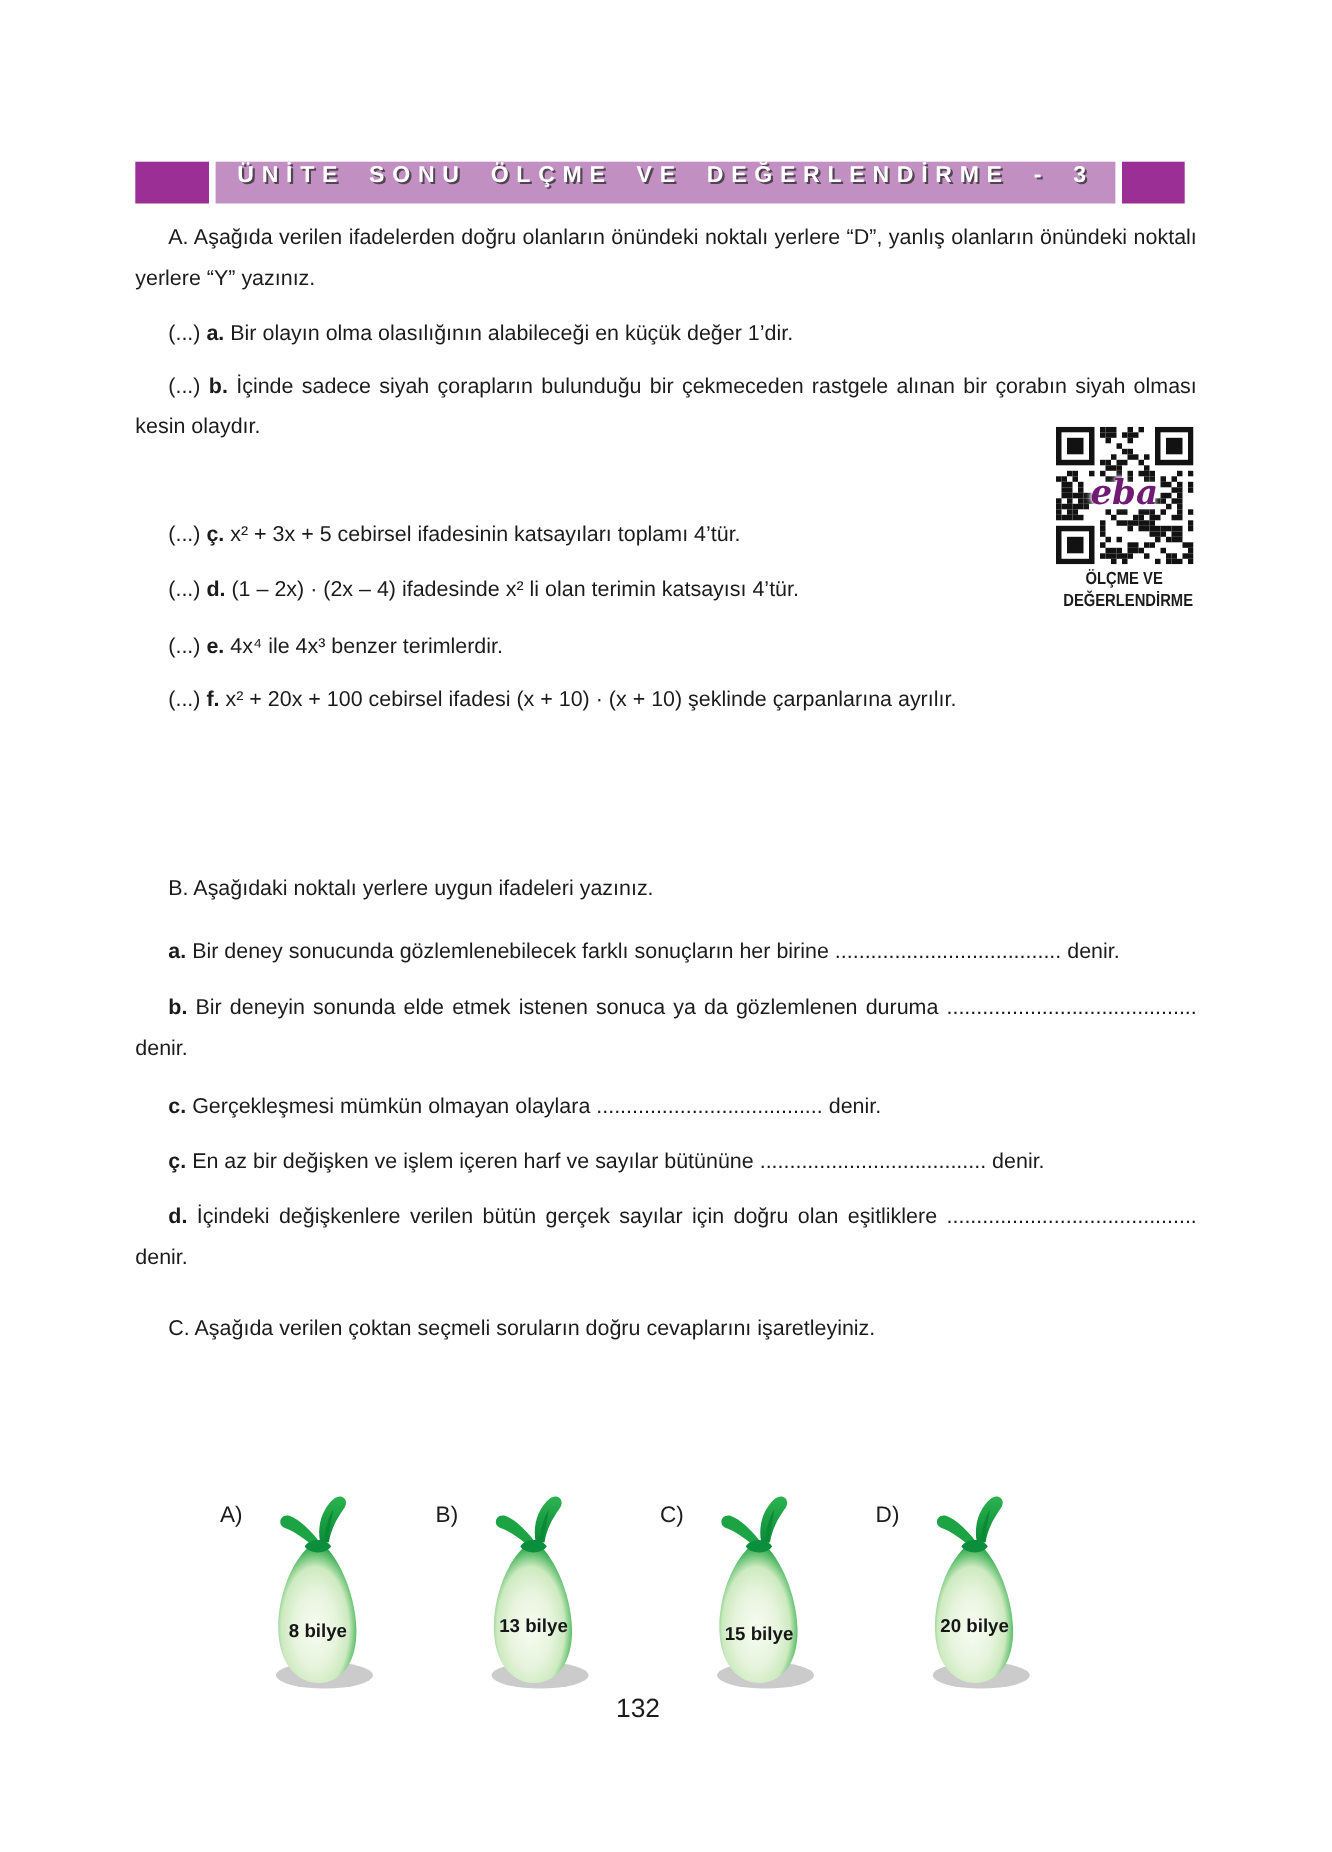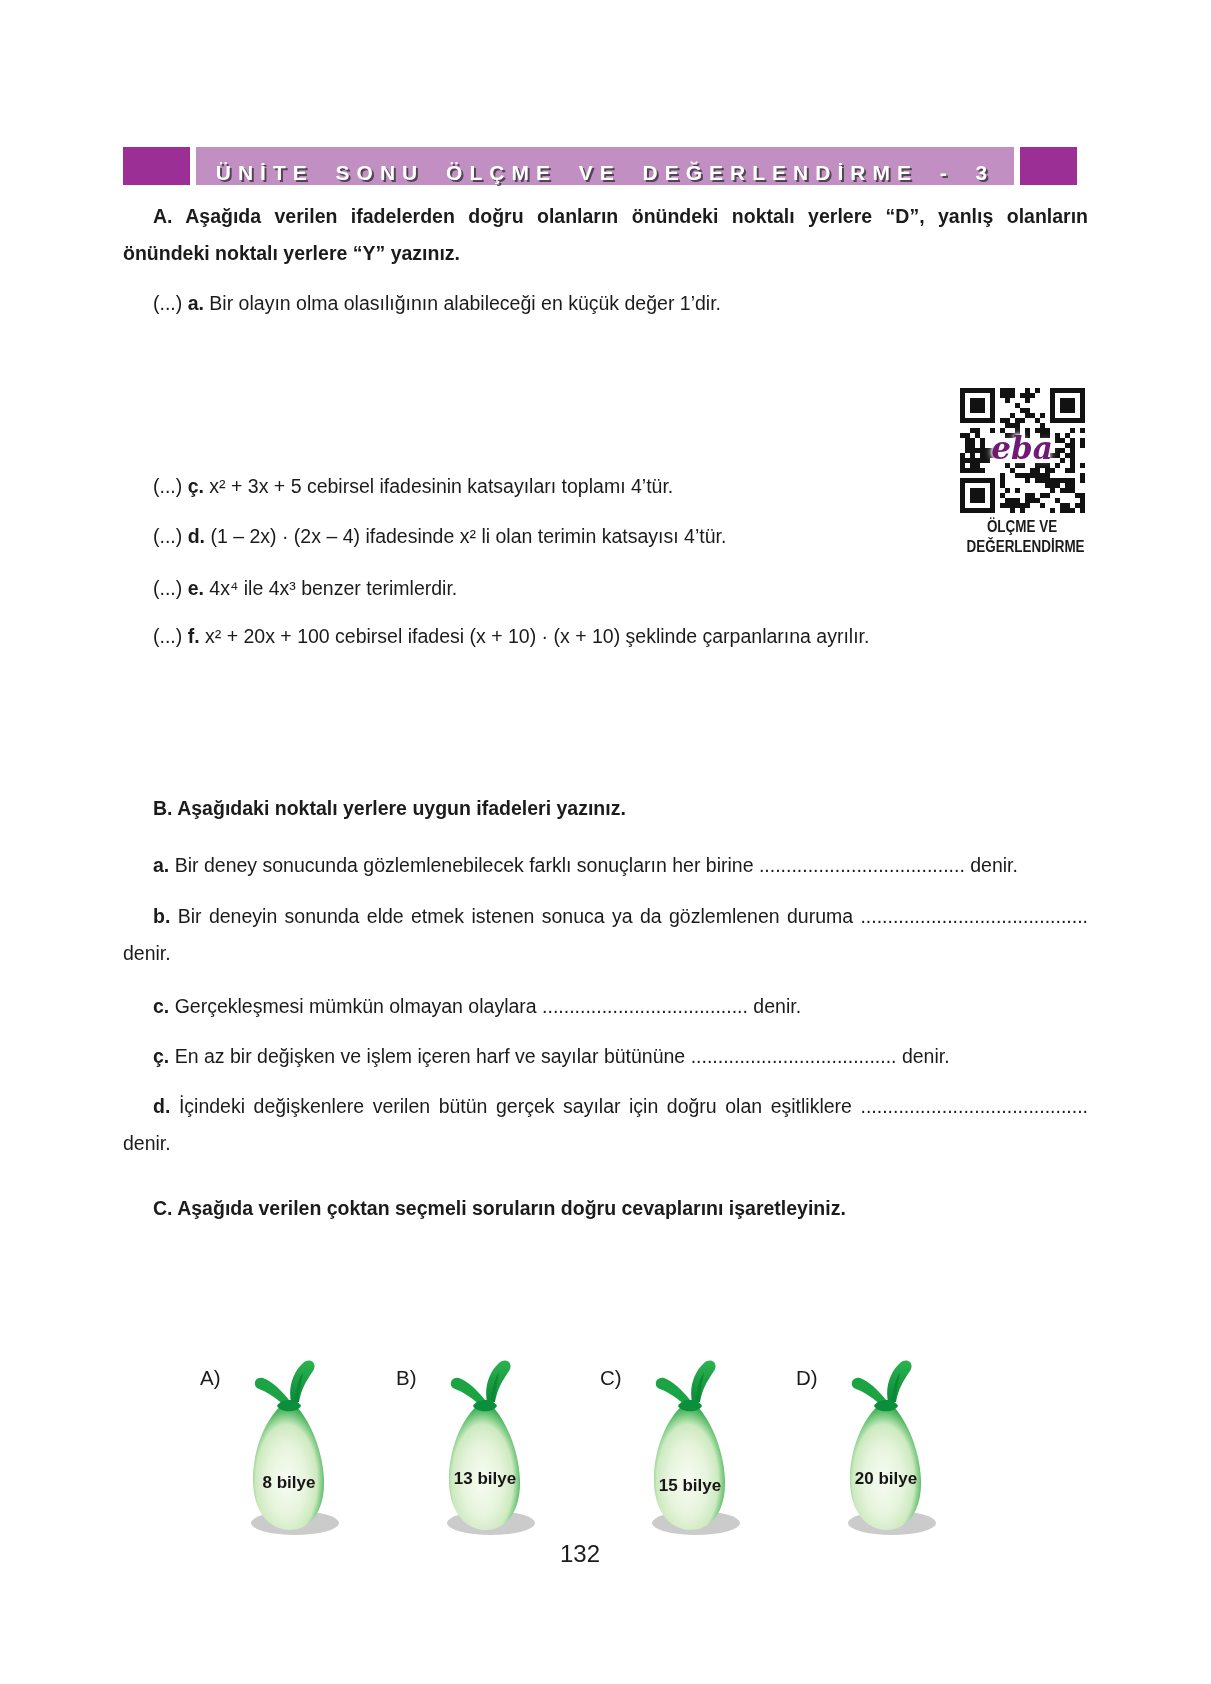--- a/index.html
+++ b/index.html
@@ -3,25 +3,25 @@
 <meta charset="utf-8">
 <style>
   html,body{margin:0;padding:0;background:#fff;}
   .page{position:relative;width:1211px;height:1684px;background:#ffffff;
         font-family:"Liberation Sans",sans-serif;color:#1b1b1b;overflow:hidden;}
   .abs{position:absolute;}
   .txt{font-size:19.5px;line-height:37px;text-align:justify;}
   .txt b{font-weight:bold;}
   .indent{text-indent:30px;}
   .indent-lg{text-indent:42px;}
-  .bold{font-weight:bold;}
+  .bold{font-weight:normal;}
 
   
   .hdr-sq{background:#9b2f96;height:38px;}
-  .hdr-bar{background:#c28fc2;height:38px;display:flex;align-items:flex-end;justify-content:center;}
+  .hdr-bar{background:#c28fc2;height:38px;display:flex;align-items:flex-start;justify-content:center;}
   .hdr-title{font-weight:bold;font-size:21px;letter-spacing:7px;word-spacing:9px;color:#ffffff;
              text-shadow:2px 2px 0 rgba(70,60,70,.9);white-space:nowrap;}
 
   
   .qr-wrap{width:132px;text-align:center;}
   .qr-box{position:relative;width:125px;height:125px;margin:0 auto;background:#fff;}
   .eba-logo{position:absolute;left:0;right:0;top:42px;text-align:center;
             font-family:"DejaVu Serif",serif;font-style:italic;font-weight:bold;
             font-size:31px;color:#701a75;
             text-shadow:0 0 3px #fff,0 0 5px #fff,0 0 8px #fff;}
@@ -62,20 +62,25 @@
     <span class="hdr-title">ÜNİTE SONU ÖLÇME VE DEĞERLENDİRME - 3</span>
   </div>
   <div class="abs hdr-sq" style="left:1020px;top:147px;width:57px;"></div>
 
   <div class="abs txt indent bold" style="left:123px;top:198px;width:965px;">A. Aşağıda verilen ifadelerden doğru olanların önündeki noktalı yerlere “D”, yanlış olanların önündeki noktalı yerlere “Y” yazınız.</div>
 
   <div class="abs txt indent" style="left:123px;top:285px;width:965px;">
     <span>(...)</span>
     <b>a.</b>
     <span>Bir olayın olma olasılığının alabileceği en küçük değer 1’dir.</span>
+  </div>
+  <div class="abs txt indent" style="left:123px;top:333px;width:965px;">
+    <span>(...)</span>
+    <b>b.</b>
+    <span>İçinde sadece siyah çorapların bulunduğu bir çekmeceden rastgele alınan bir çorabın siyah olması kesin olaydır.</span>
   </div>
   <div class="abs txt indent" style="left:123px;top:468px;width:830px;">
     <span>(...)</span>
     <b>ç.</b>
     <span>x² + 3x + 5 cebirsel ifadesinin katsayıları toplamı 4’tür.</span>
   </div>
   <div class="abs txt indent" style="left:123px;top:518px;width:830px;">
     <span>(...)</span>
     <b>d.</b>
     <span>(1 – 2x) · (2x – 4) ifadesinde x² li olan terimin katsayısı 4’tür.</span>

